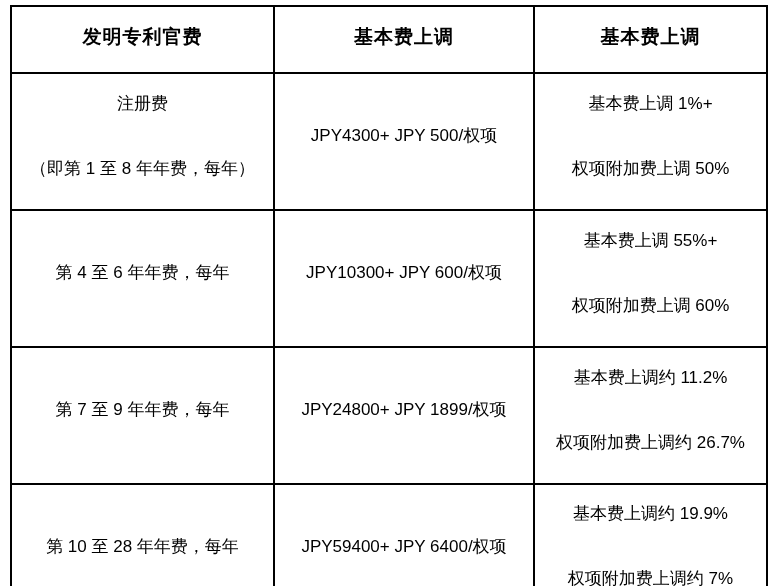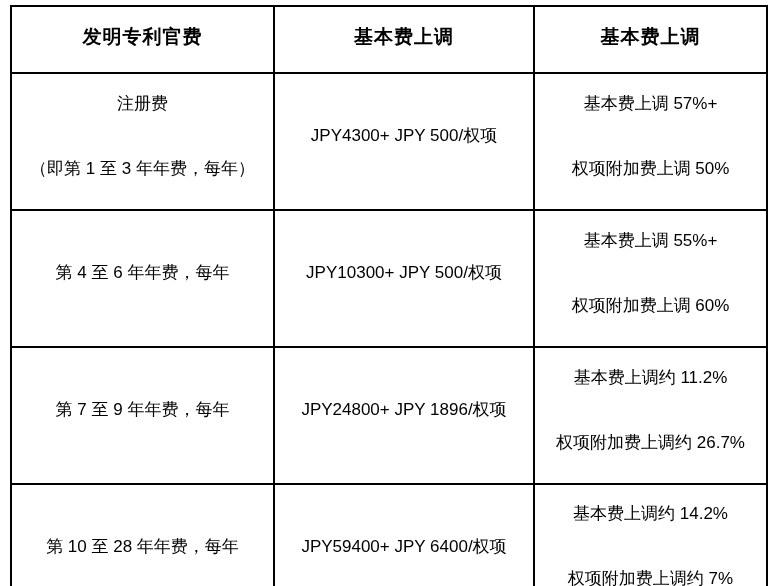--- a/index.html
+++ b/index.html
@@ -67,60 +67,60 @@
     <tr>
       <th>发明专利官费</th>
       <th>基本费上调</th>
       <th>基本费上调</th>
     </tr>
   </thead>
   <tbody>
     <tr class="data-row-a">
       <td>
         <p>注册费</p>
-        <p>（即第 1 至 3 年年费，每年）</p>
+        <p>（即第 1 至 8 年年费，每年）</p>
       </td>
       <td>
         <p>JPY4300+ JPY 500/权项</p>
       </td>
       <td>
-        <p>基本费上调 57%+</p>
+        <p>基本费上调 1%+</p>
         <p>权项附加费上调 50%</p>
       </td>
     </tr>
     <tr class="data-row-a">
       <td>
         <p>第 4 至 6 年年费，每年</p>
       </td>
       <td>
-        <p>JPY10300+ JPY 500/权项</p>
+        <p>JPY10300+ JPY 600/权项</p>
       </td>
       <td>
         <p>基本费上调 55%+</p>
         <p>权项附加费上调 60%</p>
       </td>
     </tr>
     <tr class="data-row-a">
       <td>
         <p>第 7 至 9 年年费，每年</p>
       </td>
       <td>
-        <p>JPY24800+ JPY 1896/权项</p>
+        <p>JPY24800+ JPY 1899/权项</p>
       </td>
       <td>
         <p>基本费上调约 11.2%</p>
         <p>权项附加费上调约 26.7%</p>
       </td>
     </tr>
     <tr class="data-row-b">
       <td>
         <p>第 10 至 28 年年费，每年</p>
       </td>
       <td>
         <p>JPY59400+ JPY 6400/权项</p>
       </td>
       <td>
-        <p>基本费上调约 14.2%</p>
+        <p>基本费上调约 19.9%</p>
         <p>权项附加费上调约 7%</p>
       </td>
     </tr>
   </tbody>
 </table>
 
 </body></html>

